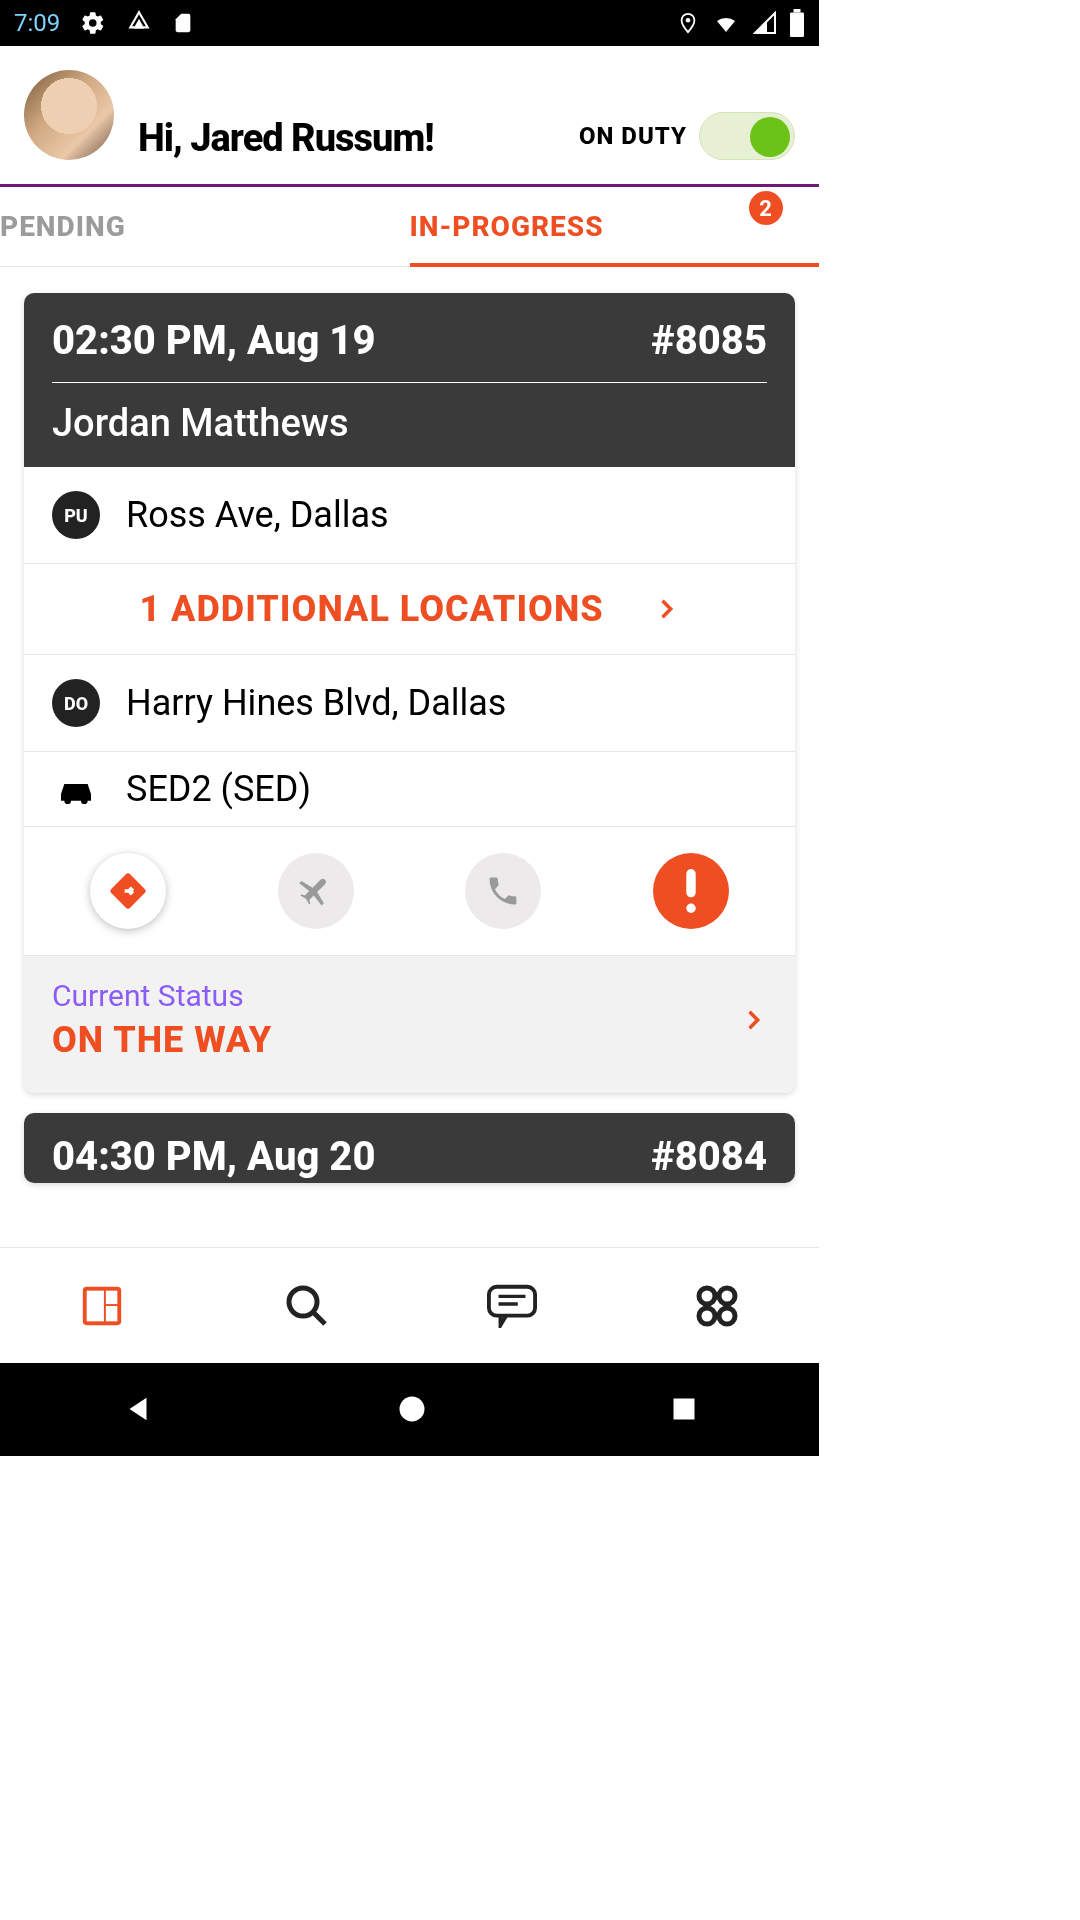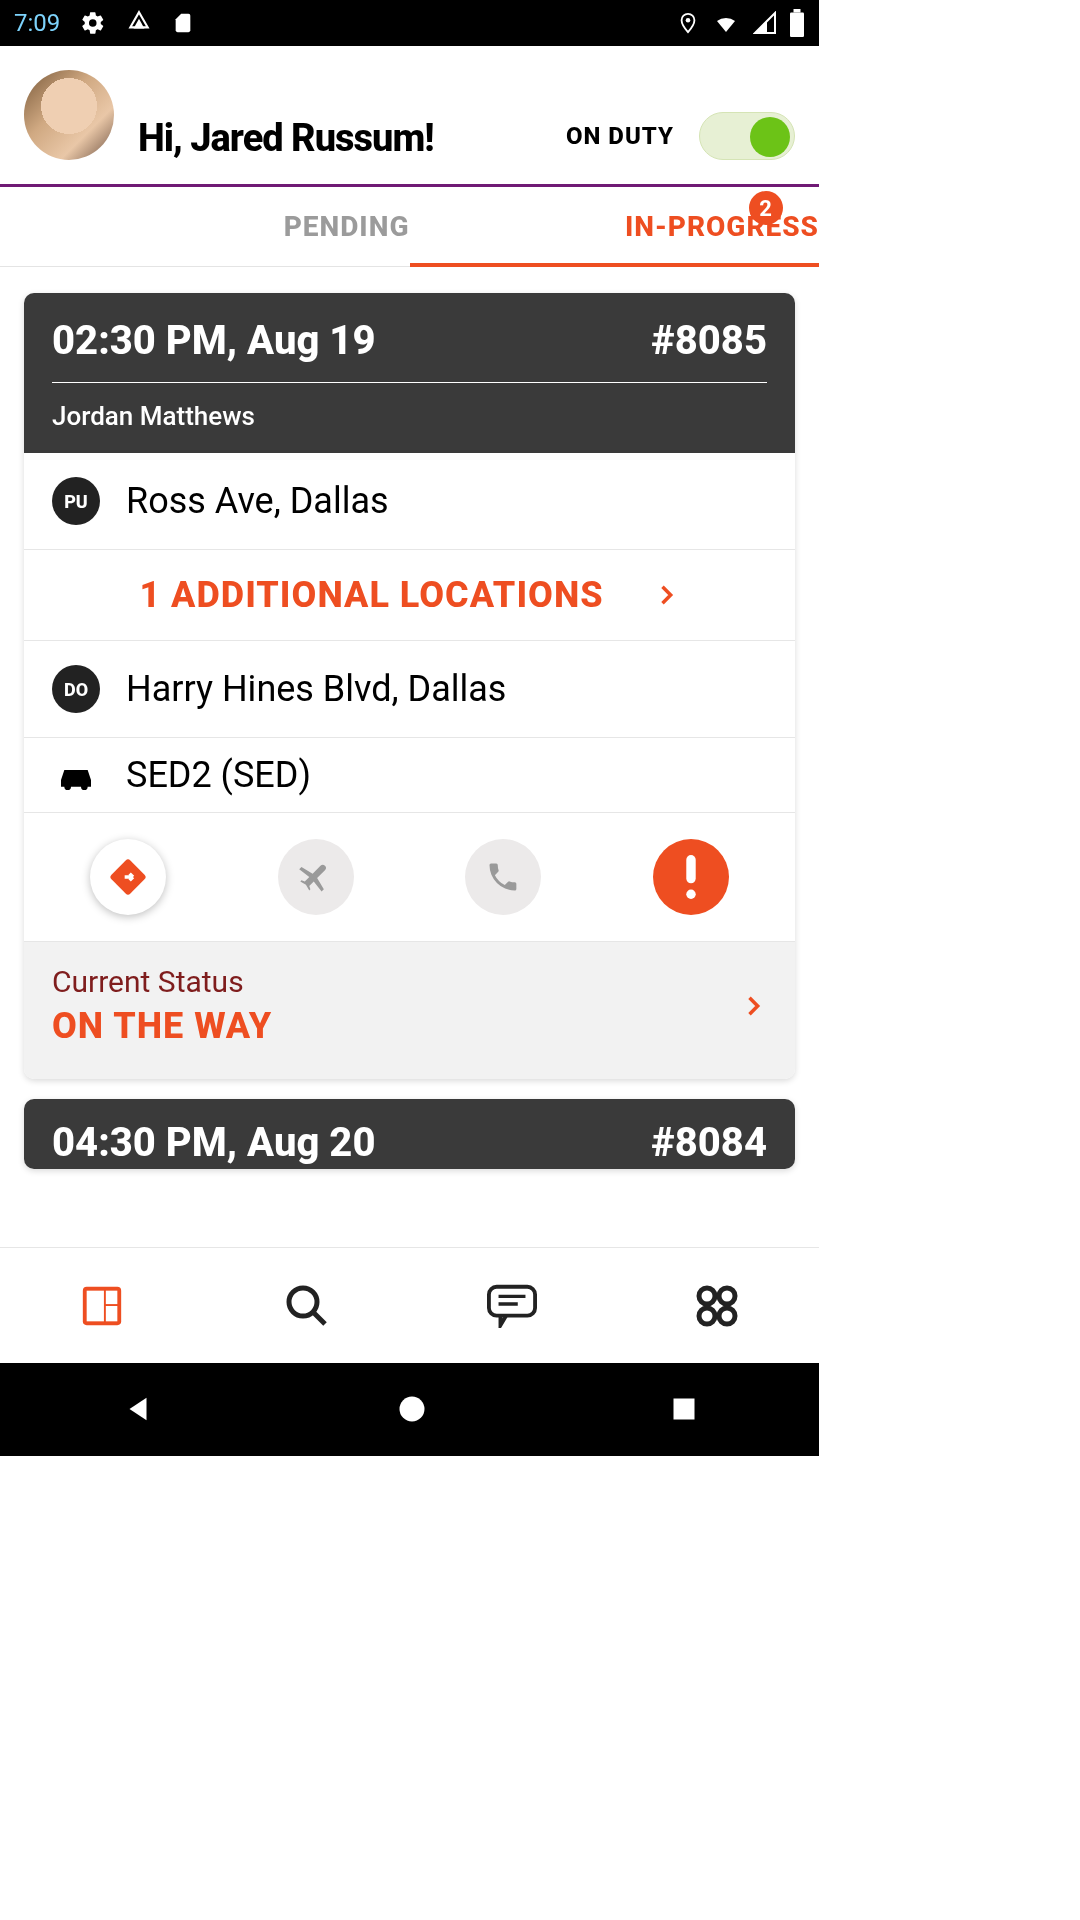--- a/index.html
+++ b/index.html
@@ -5,48 +5,48 @@
   * { box-sizing: border-box; margin: 0; padding: 0; }
   html, body { width: 819px; height: 1456px; font-family: -apple-system, BlinkMacSystemFont, "Segoe UI", Roboto, Arial, sans-serif; background: #fff; }
   .status-bar { background:#000; color:#7dd3fc; height:46px; display:flex; align-items:center; padding:0 14px; font-size:24px; }
   .status-bar .left { display:flex; align-items:center; gap:20px; }
   .status-bar .right { margin-left:auto; display:flex; align-items:center; gap:12px; }
   .status-bar svg { fill:#fff; }
   .header { display:flex; align-items:flex-end; padding:24px 24px 24px 24px; border-bottom:3px solid #701a75; }
   .avatar { width:90px; height:90px; border-radius:50%; background:linear-gradient(135deg,#7a5a3a 0%, #d0a982 40%, #e9c7a7 70%, #6c5040 100%); flex-shrink:0; position:relative; overflow:hidden; }
   .avatar::after{content:"";position:absolute;inset:0;background:radial-gradient(circle at 50% 40%, #efcfb2 0 28px, transparent 28px);}
   .greeting { font-size:38px; font-weight:800; margin-left:24px; letter-spacing:-1px; }
-  .duty-wrap { margin-left:auto; display:flex; align-items:center; gap:25px; }
+  .duty-wrap { margin-left:auto; display:flex; align-items:center; gap:12px; }
   .duty-label { font-size:24px; font-weight:800; letter-spacing:1px; }
   .toggle { width:96px; height:48px; border-radius:24px; background:#e7f0d4; position:relative; border:1px solid #d5e4b5; }
   .toggle::after { content:""; position:absolute; right:4px; top:4px; width:40px; height:40px; border-radius:50%; background:#6cc317; }
   .tabs { display:flex; height:80px; border-bottom:1px solid #e4e4e4; font-weight:800; letter-spacing:1px; font-size:28px; }
-  .tab { flex:1; display:flex; align-items:center; justify-content:flex-end; color:#9b9b9b; position:relative; }
+  .tab { flex:1; display:flex; align-items:center; justify-content:flex-start; color:#9b9b9b; position:relative; }
   .tab.active { color:#ee4e21; }
   .tab.active::after { content:""; position:absolute; left:0; right:0; bottom:-1px; height:4px; background:#ee4e21; }
   .badge { position:absolute; top:4px; right:36px; width:34px; height:34px; border-radius:50%; background:#ee4e21; color:#fff; font-size:22px; display:flex; align-items:center; justify-content:center; font-weight:700; }
   .content { padding:26px 24px 0 24px; height:calc(100% - 46px - 138px - 80px - 116px - 96px); overflow:hidden; }
   .card { border-radius:10px; overflow:hidden; box-shadow:0 2px 6px rgba(0,0,0,0.15); margin-bottom:20px; background:#fff; }
   .card-head { background:#3a3a3a; color:#fff; padding:24px 28px 22px 28px; }
   .card-head-row { display:flex; justify-content:space-between; font-size:40px; font-weight:800; }
   .card-head hr { border:none; border-top:1px solid #fff; margin:18px 0; }
-  .card-name { font-size:26px; font-weight:500; }
+  .card-name { font-size:38px; font-weight:500; }
   .row { display:flex; align-items:center; padding:24px 28px; border-bottom:1px solid #e6e6e6; font-size:36px; }
   .circle-tag { width:48px; height:48px; border-radius:50%; background:#222; color:#fff; font-size:18px; font-weight:800; display:flex; align-items:center; justify-content:center; margin-right:26px; flex-shrink:0; }
   .addl { justify-content:center; gap:48px; color:#ee4e21; font-weight:800; letter-spacing:1px; }
   .addl .chev { color:#ee4e21; }
   .vehicle-icon { width:48px; display:flex; justify-content:center; margin-right:26px; }
   .action-row { display:flex; justify-content:space-around; padding:26px 10px; border-bottom:1px solid #e6e6e6; }
   .act-btn { width:76px; height:76px; border-radius:50%; display:flex; align-items:center; justify-content:center; }
   .act-white { background:#fff; box-shadow:0 2px 8px rgba(0,0,0,0.25); }
   .act-grey { background:#eceaea; }
   .act-orange { background:#ee4e21; }
   .status-row { background:#f2f2f2; padding:22px 28px 32px 28px; display:flex; align-items:center; }
   .status-row .lbls { display:flex; flex-direction:column; gap:6px; }
-  .status-title { color:#7f1d1d; font-size:30px; }
+  .status-title { color:#8b5cf6; font-size:30px; }
   .status-val { color:#ee4e21; font-size:36px; font-weight:800; letter-spacing:1px; }
   .status-row .chev { margin-left:auto; color:#ee4e21; font-size:34px; }
   .card2 .card-head-row { font-size:40px; }
   .bottom-nav { height:116px; border-top:1px solid #e6e6e6; display:flex; background:#fff; }
   .nav-item { flex:1; display:flex; align-items:center; justify-content:center; }
   .sys-nav { height:96px; background:#000; display:flex; align-items:center; justify-content:space-around; }
   .sys-nav svg { fill:#fff; }
   .chev-svg { width:28px; height:28px; }
   
   .peek { height:70px; }

